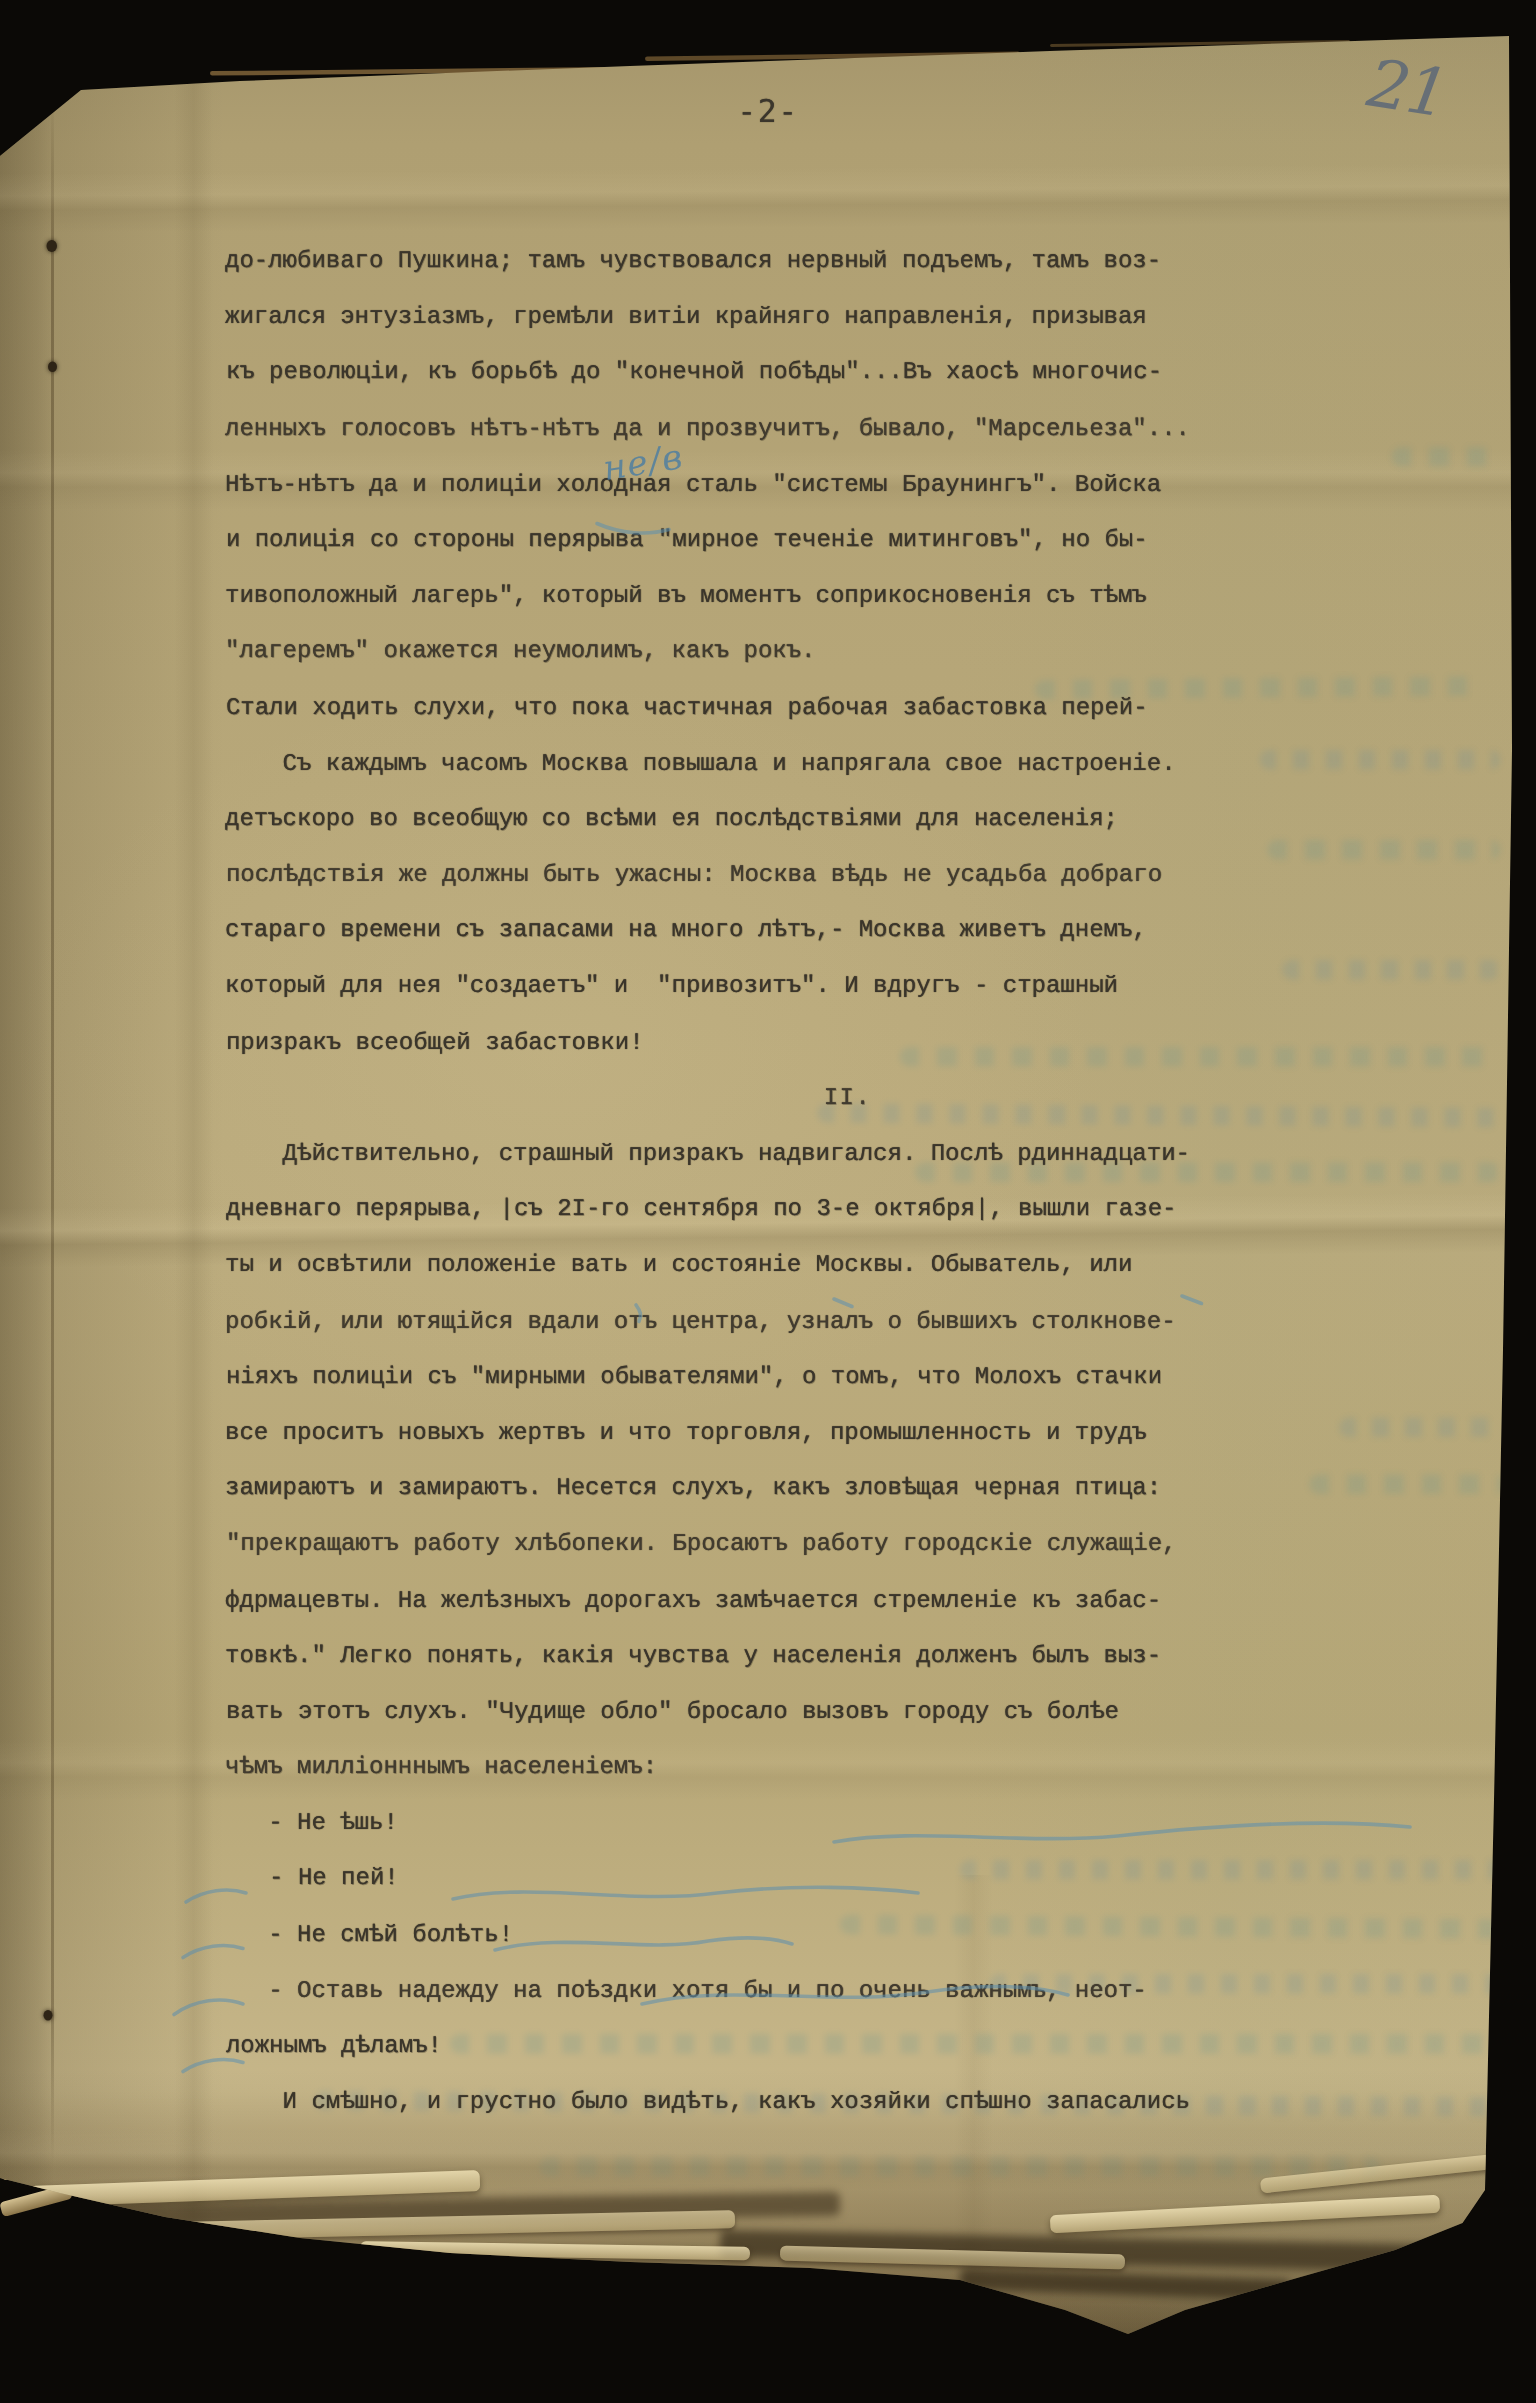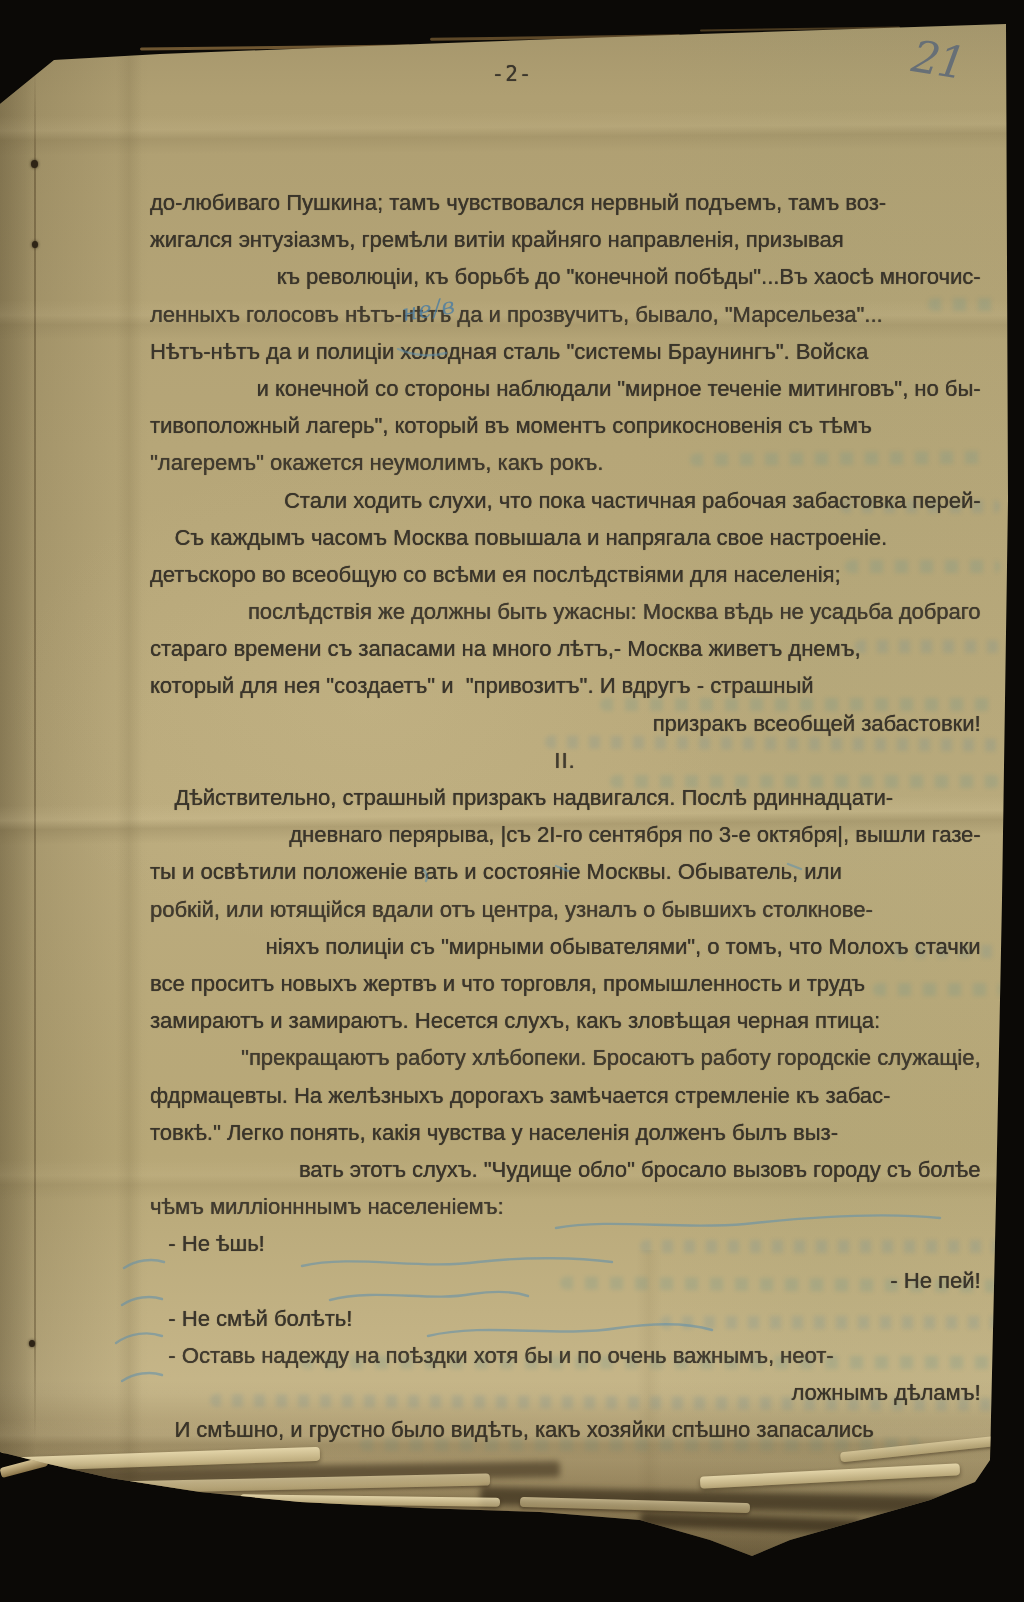--- a/index.html
+++ b/index.html
@@ -59,27 +59,27 @@
   .fold-dark  {background:rgba(40,28,12,.50);filter:blur(3px);}
   .fold-dark2 {background:rgba(30,20,8,.55);filter:blur(3px);}
   .bottom-grad{
     position:absolute;left:0;right:0;top:1380px;height:180px;pointer-events:none;
     background:linear-gradient(to bottom, rgba(60,45,20,0), rgba(60,45,20,.18) 55%, rgba(45,32,12,.30) 85%);
   }
   .shred{position:absolute;border-radius:3px;}
 
   
   .typed-text{
-    position:absolute;left:150px;top:184px;width:830px;
-    font-family:Liberation Sans, sans-serif;
-    font-size:22px;line-height:37.2px;color:#3a352b;
+    position:absolute;left:150px;top:156px;width:830px;
+    font-family:Liberation Mono, monospace;
+    font-size:16px;line-height:37.2px;color:#3a352b;
     text-shadow:0 0 .7px rgba(52,46,33,.9), .5px .4px 0 rgba(52,46,33,.30);
   }
   .tline{height:37.2px;white-space:pre;}
-  .tline:nth-child(3n){transform:translateX(.6px);text-align:right;}
+  .tline:nth-child(3n){transform:translateX(.6px);}
   .tline:nth-child(4n){color:#413b2f;}
   .tcenter{text-align:center;white-space:normal;letter-spacing:1px;}
 
   .page-number{
     position:absolute;left:452px;top:62px;width:120px;text-align:center;
     font-family:"DejaVu Sans Mono","DejaVu Sans",monospace;
     font-size:21px;color:#3b362c;letter-spacing:1px;
     text-shadow:0 0 .7px rgba(52,46,33,.85);
   }
   .folio{
@@ -149,21 +149,21 @@
     <div class="bleed" style="top:1356px;left:300px;width:710px;"></div>
     <div class="bleed b2" style="top:1396px;left:210px;width:800px;transform:rotate(.3deg);"></div>
     <div class="bleed" style="top:1438px;left:360px;width:560px;opacity:.3;"></div>
 
     <div class="typed-text">
         <div class="tline">до-любиваго Пушкина; тамъ чувствовался нервный подъемъ, тамъ воз-</div>
         <div class="tline">жигался энтузіазмъ, гремѣли витіи крайняго направленія, призывая</div>
         <div class="tline">къ революціи, къ борьбѣ до "конечной побѣды"...Въ хаосѣ многочис-</div>
         <div class="tline">ленныхъ голосовъ нѣтъ-нѣтъ да и прозвучитъ, бывало, "Марсельеза"...</div>
         <div class="tline">Нѣтъ-нѣтъ да и полиціи холодная сталь "системы Браунингъ". Войска</div>
-        <div class="tline">и конечной со стороны наблюдали "мирное теченіе митинговъ", но бы-</div>
+        <div class="tline">и полиція со стороны перярыва "мирное теченіе митинговъ", но бы-</div>
         <div class="tline">тивоположный лагерь", который въ моментъ соприкосновенія съ тѣмъ</div>
         <div class="tline">"лагеремъ" окажется неумолимъ, какъ рокъ.</div>
         <div class="tline">Стали ходить слухи, что пока частичная рабочая забастовка перей-</div>
         <div class="tline">    Съ каждымъ часомъ Москва повышала и напрягала свое настроеніе.</div>
         <div class="tline">детъскоро во всеобщую со всѣми ея послѣдствіями для населенія;</div>
         <div class="tline">послѣдствія же должны быть ужасны: Москва вѣдь не усадьба добраго</div>
         <div class="tline">стараго времени съ запасами на много лѣтъ,- Москва живетъ днемъ,</div>
         <div class="tline">который для нея "создаетъ" и  "привозитъ". И вдругъ - страшный</div>
         <div class="tline">призракъ всеобщей забастовки!</div>
         <div class="tline tcenter">II.</div>

